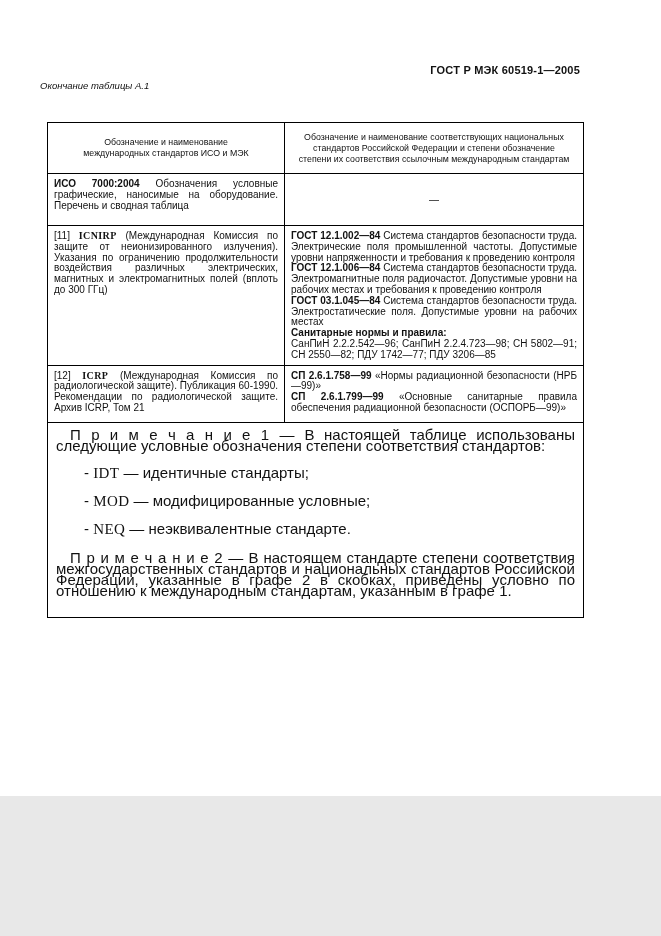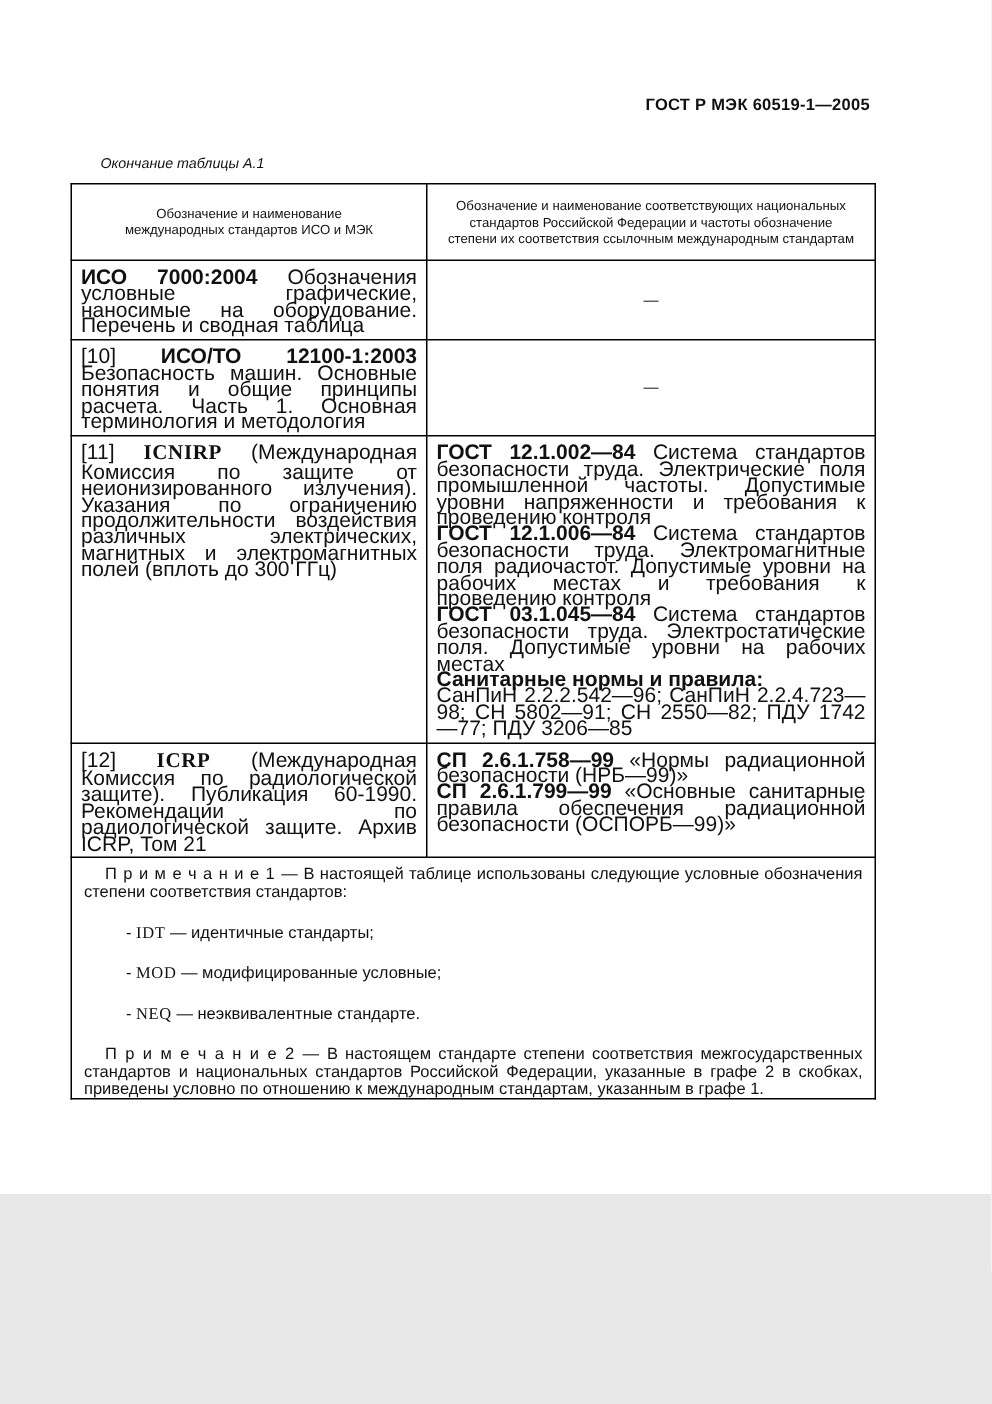--- a/index.html
+++ b/index.html
@@ -9,51 +9,51 @@
     background:#ffffff;
     font-family:"Liberation Sans",sans-serif;
     color:#111;
     overflow:hidden;
   }
   .doc-code{
     position:absolute;top:64px;right:81px;
     font-size:11px;font-weight:bold;letter-spacing:.2px;
   }
   .table-caption{
-    position:absolute;left:40px;top:104px;
-    font-size:9.5px;font-style:italic;margin-left:27px;
+    position:absolute;left:40px;top:80px;
+    font-size:9.5px;font-style:italic;
   }
   table.std{
     position:absolute;left:47px;top:122px;
     width:536px;
     border-collapse:collapse;table-layout:fixed;
   }
   table.std, table.std td{border:1.5px solid #000;}
   td.hdr{
     vertical-align:middle;text-align:center;
     font-size:8.8px;line-height:11px;
     padding:4px 6px;
   }
   td.cell{
     vertical-align:top;
-    font-size:14px;line-height:10.8px;
+    font-size:10px;line-height:10.8px;
     padding:5px 6px 4px 6px;
     text-align:justify;
   }
   td.dash-cell{
     vertical-align:middle;text-align:center;
     font-size:10px;
   }
   .para{margin:0;}
   b.code{font-weight:bold;}
   .serif{font-family:"Liberation Serif",serif;letter-spacing:.4px;}
   td.notes-cell{
     vertical-align:top;
-    font-size:11px;line-height:11.2px;
-    padding:6px 8px 0 8px;
+    font-size:15px;line-height:11.2px;
+    padding:6px 8px 21px 8px;
     text-align:justify;
   }
   .note-para{margin:0;text-indent:14px;}
   .note-para.second{margin-top:4px;}
   .note-item{margin:16px;padding-left:12px;text-indent:0;}
   .note-label{letter-spacing:.4px;}
   .page-number{
     position:absolute;top:872px;right:81px;
     font-size:10px;
   }
@@ -73,38 +73,32 @@
       <col style="width:299px">
     </colgroup>
     <tbody>
       <tr style="height:51px">
         <td class="hdr">
           <div>Обозначение и наименование</div>
           <div>международных стандартов ИСО и МЭК</div>
         </td>
         <td class="hdr">
           <div>Обозначение и наименование соответствующих национальных</div>
-          <div>стандартов Российской Федерации и частоты обозначение</div>
+          <div>стандартов Российской Федерации и степени обозначение</div>
           <div>степени их соответствия ссылочным международным стандартам</div>
         </td>
       </tr>
 
       <tr style="height:52px">
         <td class="cell">
           <p class="para"><span></span><b class="code">ИСО 7000:2004</b><span> Обозначения условные графические, наносимые на оборудование. Перечень и сводная таблица</span></p>
         </td>
         <td class="dash-cell">—</td>
       </tr>
 
-      <tr style="height:40px">
-        <td class="cell">
-          <p class="para"><span>[10] </span><b class="code">ИСО/ТО 12100-1:2003</b><span> Безопасность машин. Основные понятия и общие принципы расчета. Часть 1. Основная терминология и методология</span></p>
-        </td>
-        <td class="dash-cell">—</td>
-      </tr>
 
       <tr style="height:135px">
         <td class="cell">
           <p class="para"><span>[11] </span><b class="code serif">ICNIRP</b><span> (Международная Комиссия по защите от неионизированного излучения). Указания по ограничению продолжительности воздействия различных электрических, магнитных и электромагнитных полей (вплоть до 300 ГГц)</span></p>
         </td>
         <td class="cell">
           <p class="para"><b class="code">ГОСТ 12.1.002—84</b><span> Система стандартов безопасности труда. Электрические поля промышленной частоты. Допустимые уровни напряженности и требования к проведению контроля</span></p>
           <p class="para"><b class="code">ГОСТ 12.1.006—84</b><span> Система стандартов безопасности труда. Электромагнитные поля радиочастот. Допустимые уровни на рабочих местах и требования к проведению контроля</span></p>
           <p class="para"><b class="code">ГОСТ 03.1.045—84</b><span> Система стандартов безопасности труда. Электростатические поля. Допустимые уровни на рабочих местах</span></p>
           <p class="para"><b class="code">Санитарные нормы и правила:</b><span></span></p>

